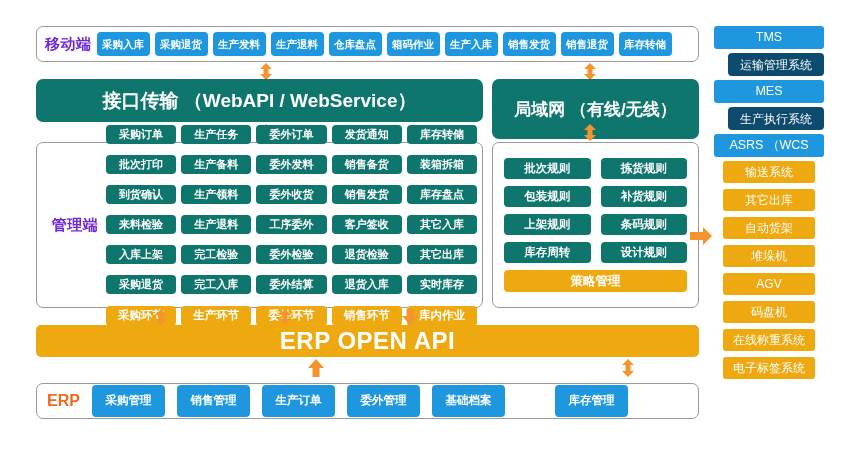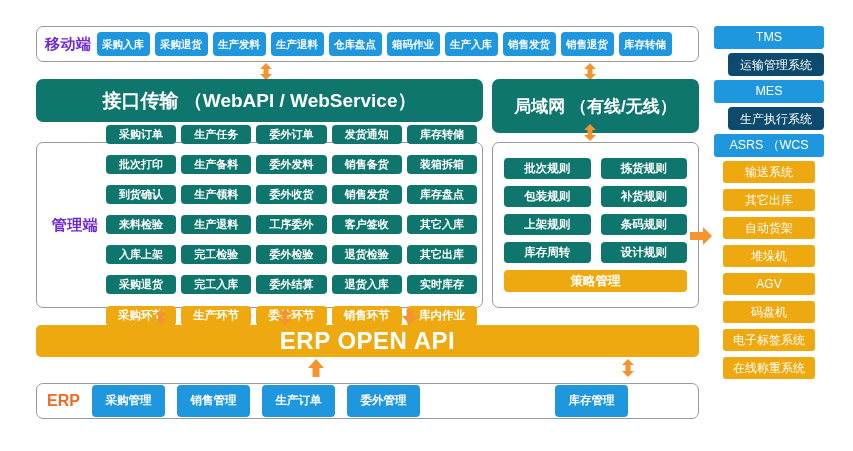--- a/index.html
+++ b/index.html
@@ -42,21 +42,21 @@
   #mobile-frame .chip{
     height:24px;min-width:53px;padding:0 4px;font-size:10.5px;
   }
 
   
   #iface-bar{
     position:absolute;left:36px;top:79px;width:447px;height:43px;
     font-size:19px;border-radius:7px;
   }
   #lan-bar{
-    position:absolute;left:492px;top:79px;width:207px;height:54px;
+    position:absolute;left:492px;top:79px;width:207px;height:60px;
     font-size:17px;border-radius:7px;
   }
 
   
   #mgmt-frame{left:36px;top:142px;width:447px;height:166px;}
   #mgmt-frame .mgmt-inner{
     position:absolute;left:0;top:0;right:0;bottom:0;
     display:flex;align-items:center;padding:4px 5px 4px 7px;box-sizing:border-box;
   }
   #mgmt-label{width:62px;flex:0 0 62px;text-align:center;font-size:15px;}
@@ -275,35 +275,36 @@
       </svg>
   </div>
 
   <div class="frame" id="erp-frame">
     <div class="inner">
       <span id="erp-label">ERP</span>
       <div class="chip chip-blue">采购管理</div>
       <div class="chip chip-blue">销售管理</div>
       <div class="chip chip-blue">生产订单</div>
       <div class="chip chip-blue">委外管理</div>
+      <div class="chip chip-blue">基础档案</div>
       <div id="erp-spacer"></div>
       <div class="chip chip-blue last">库存管理</div>
     </div>
   </div>
 
   <div id="sidebar">
     <div class="chip chip-blue">TMS</div>
     <div class="chip sub">运输管理系统</div>
     <div class="chip chip-blue">MES</div>
     <div class="chip sub">生产执行系统</div>
     <div class="chip chip-blue">ASRS （WCS</div>
 
     <div class="chip chip-orange dev">输送系统</div>
     <div class="chip chip-orange dev">其它出库</div>
     <div class="chip chip-orange dev">自动货架</div>
     <div class="chip chip-orange dev">堆垛机</div>
     <div class="chip chip-orange dev">AGV</div>
     <div class="chip chip-orange dev">码盘机</div>
+    <div class="chip chip-orange dev">在线称重系统</div>
     <div class="chip chip-orange dev">电子标签系统</div>
-    <div class="chip chip-orange dev">在线称重系统</div>
   </div>
 
 </div>
 
 </body></html>

